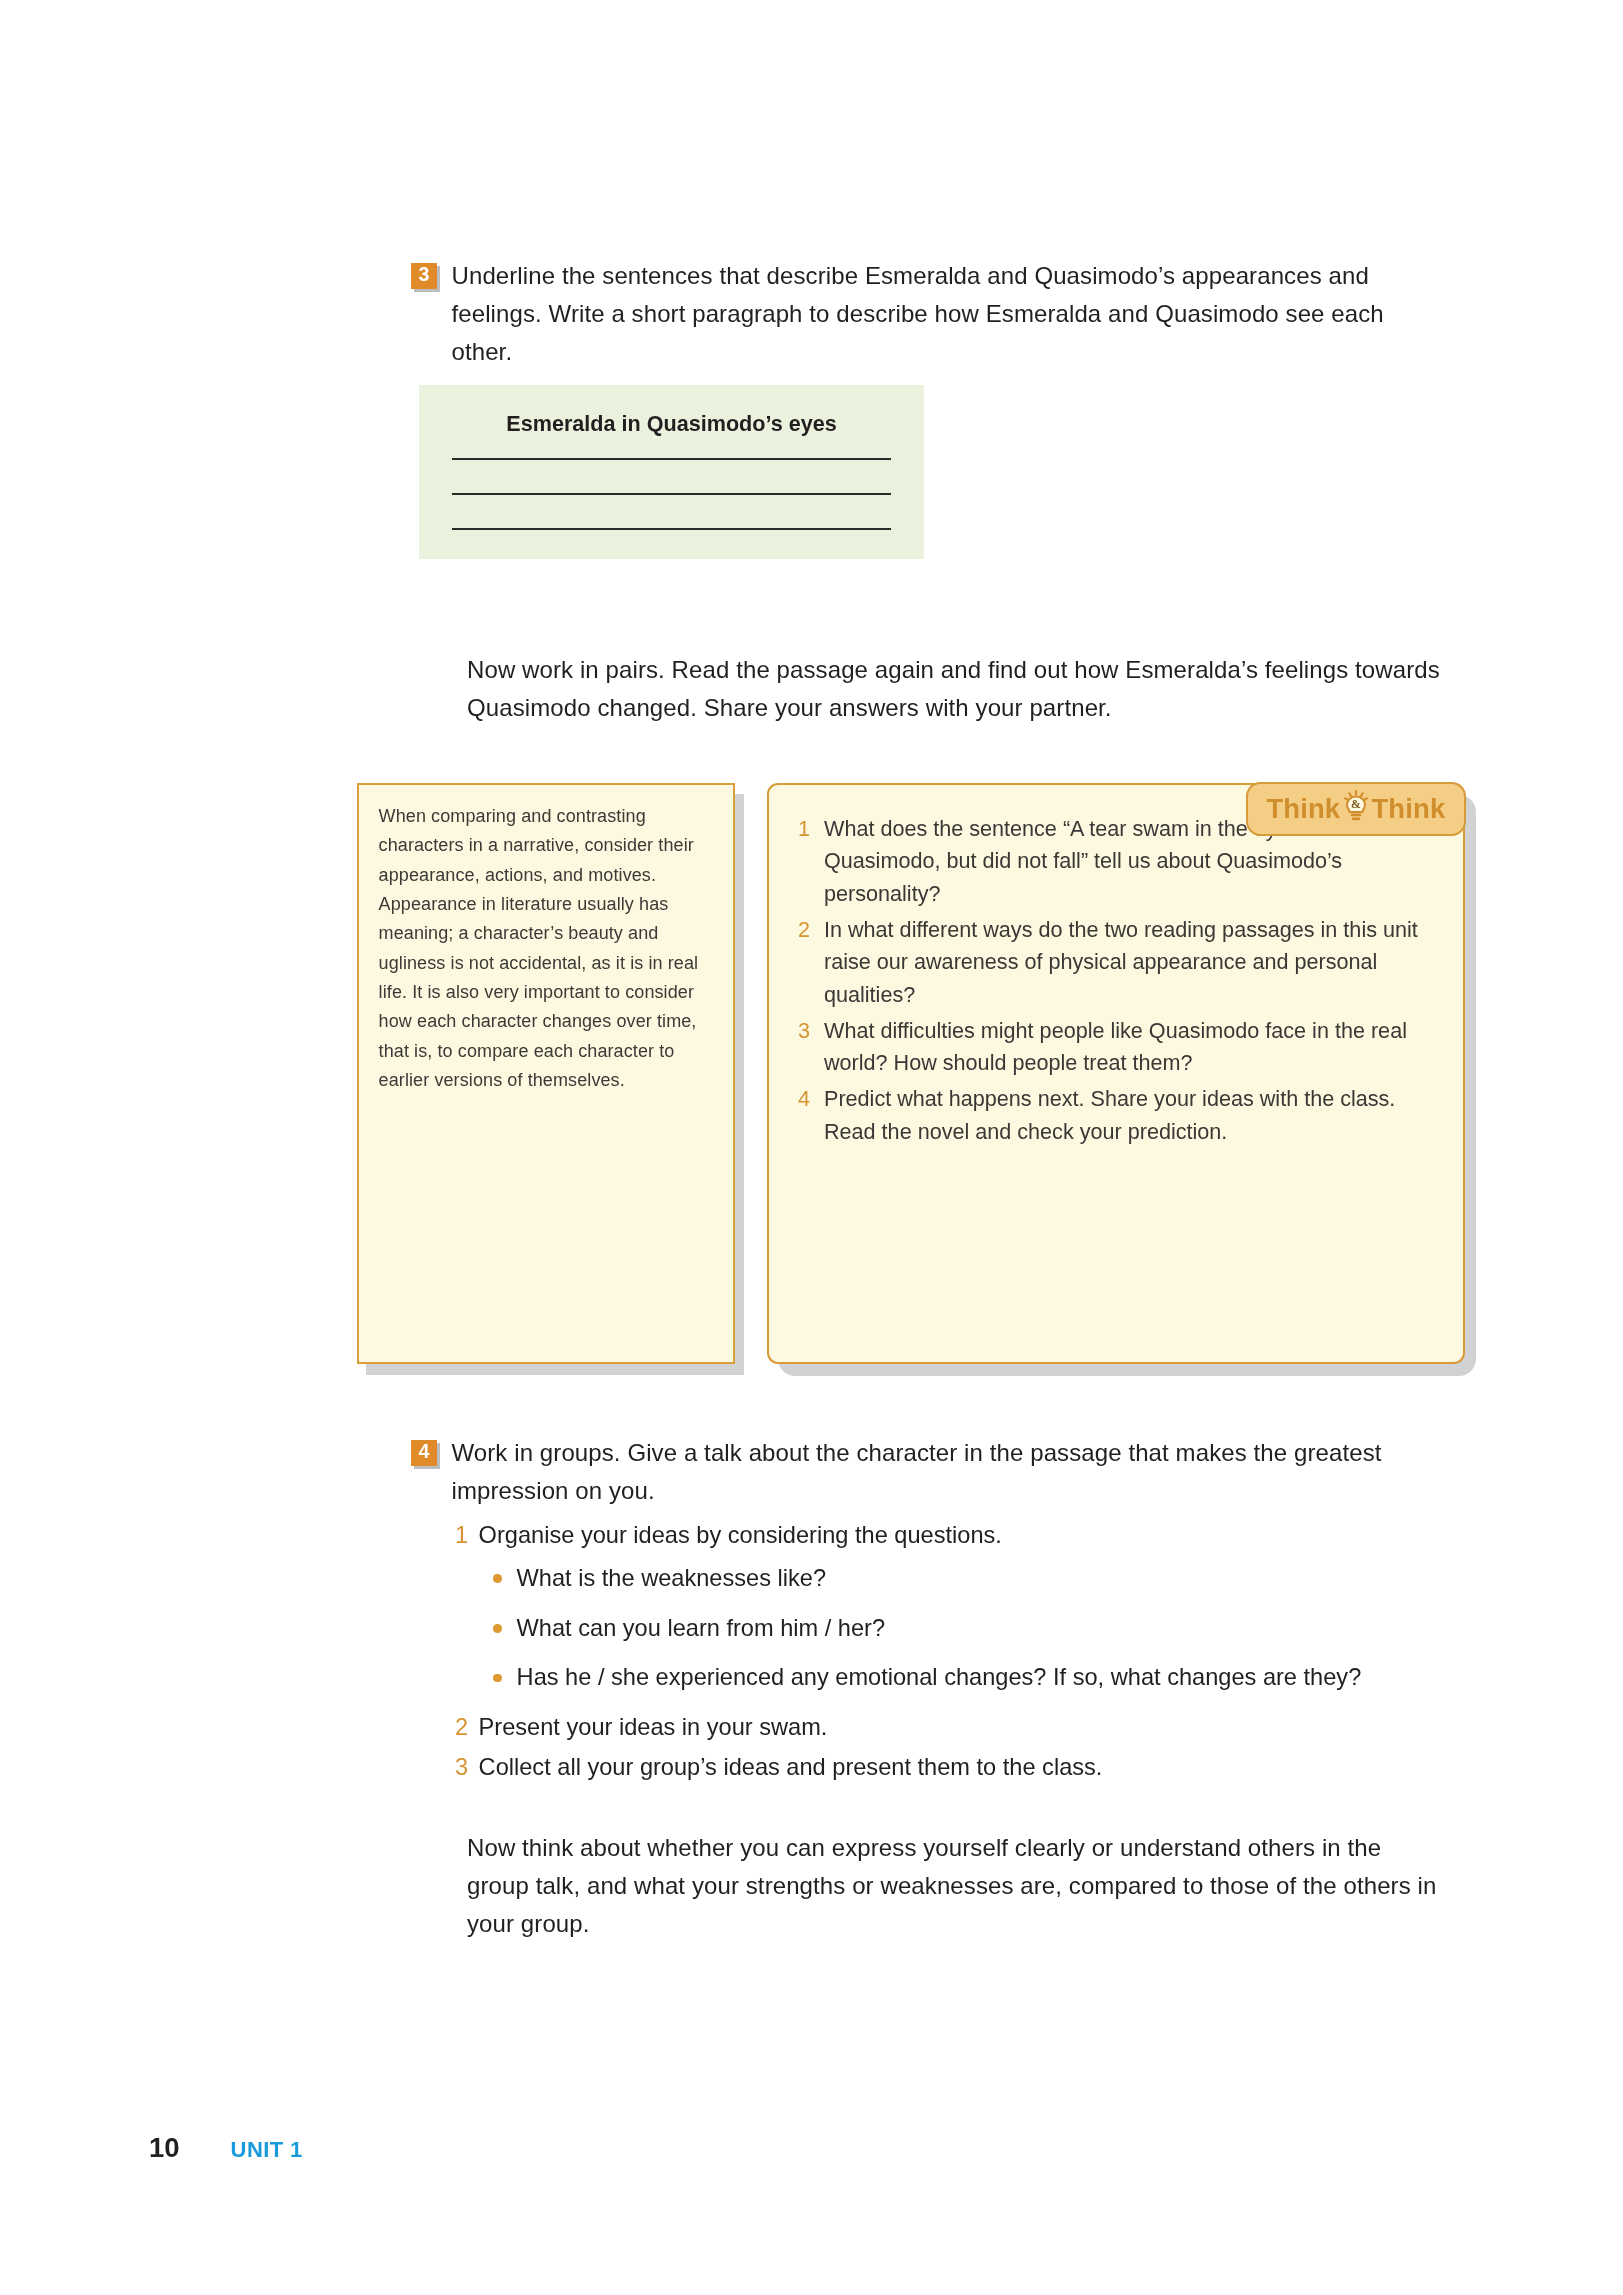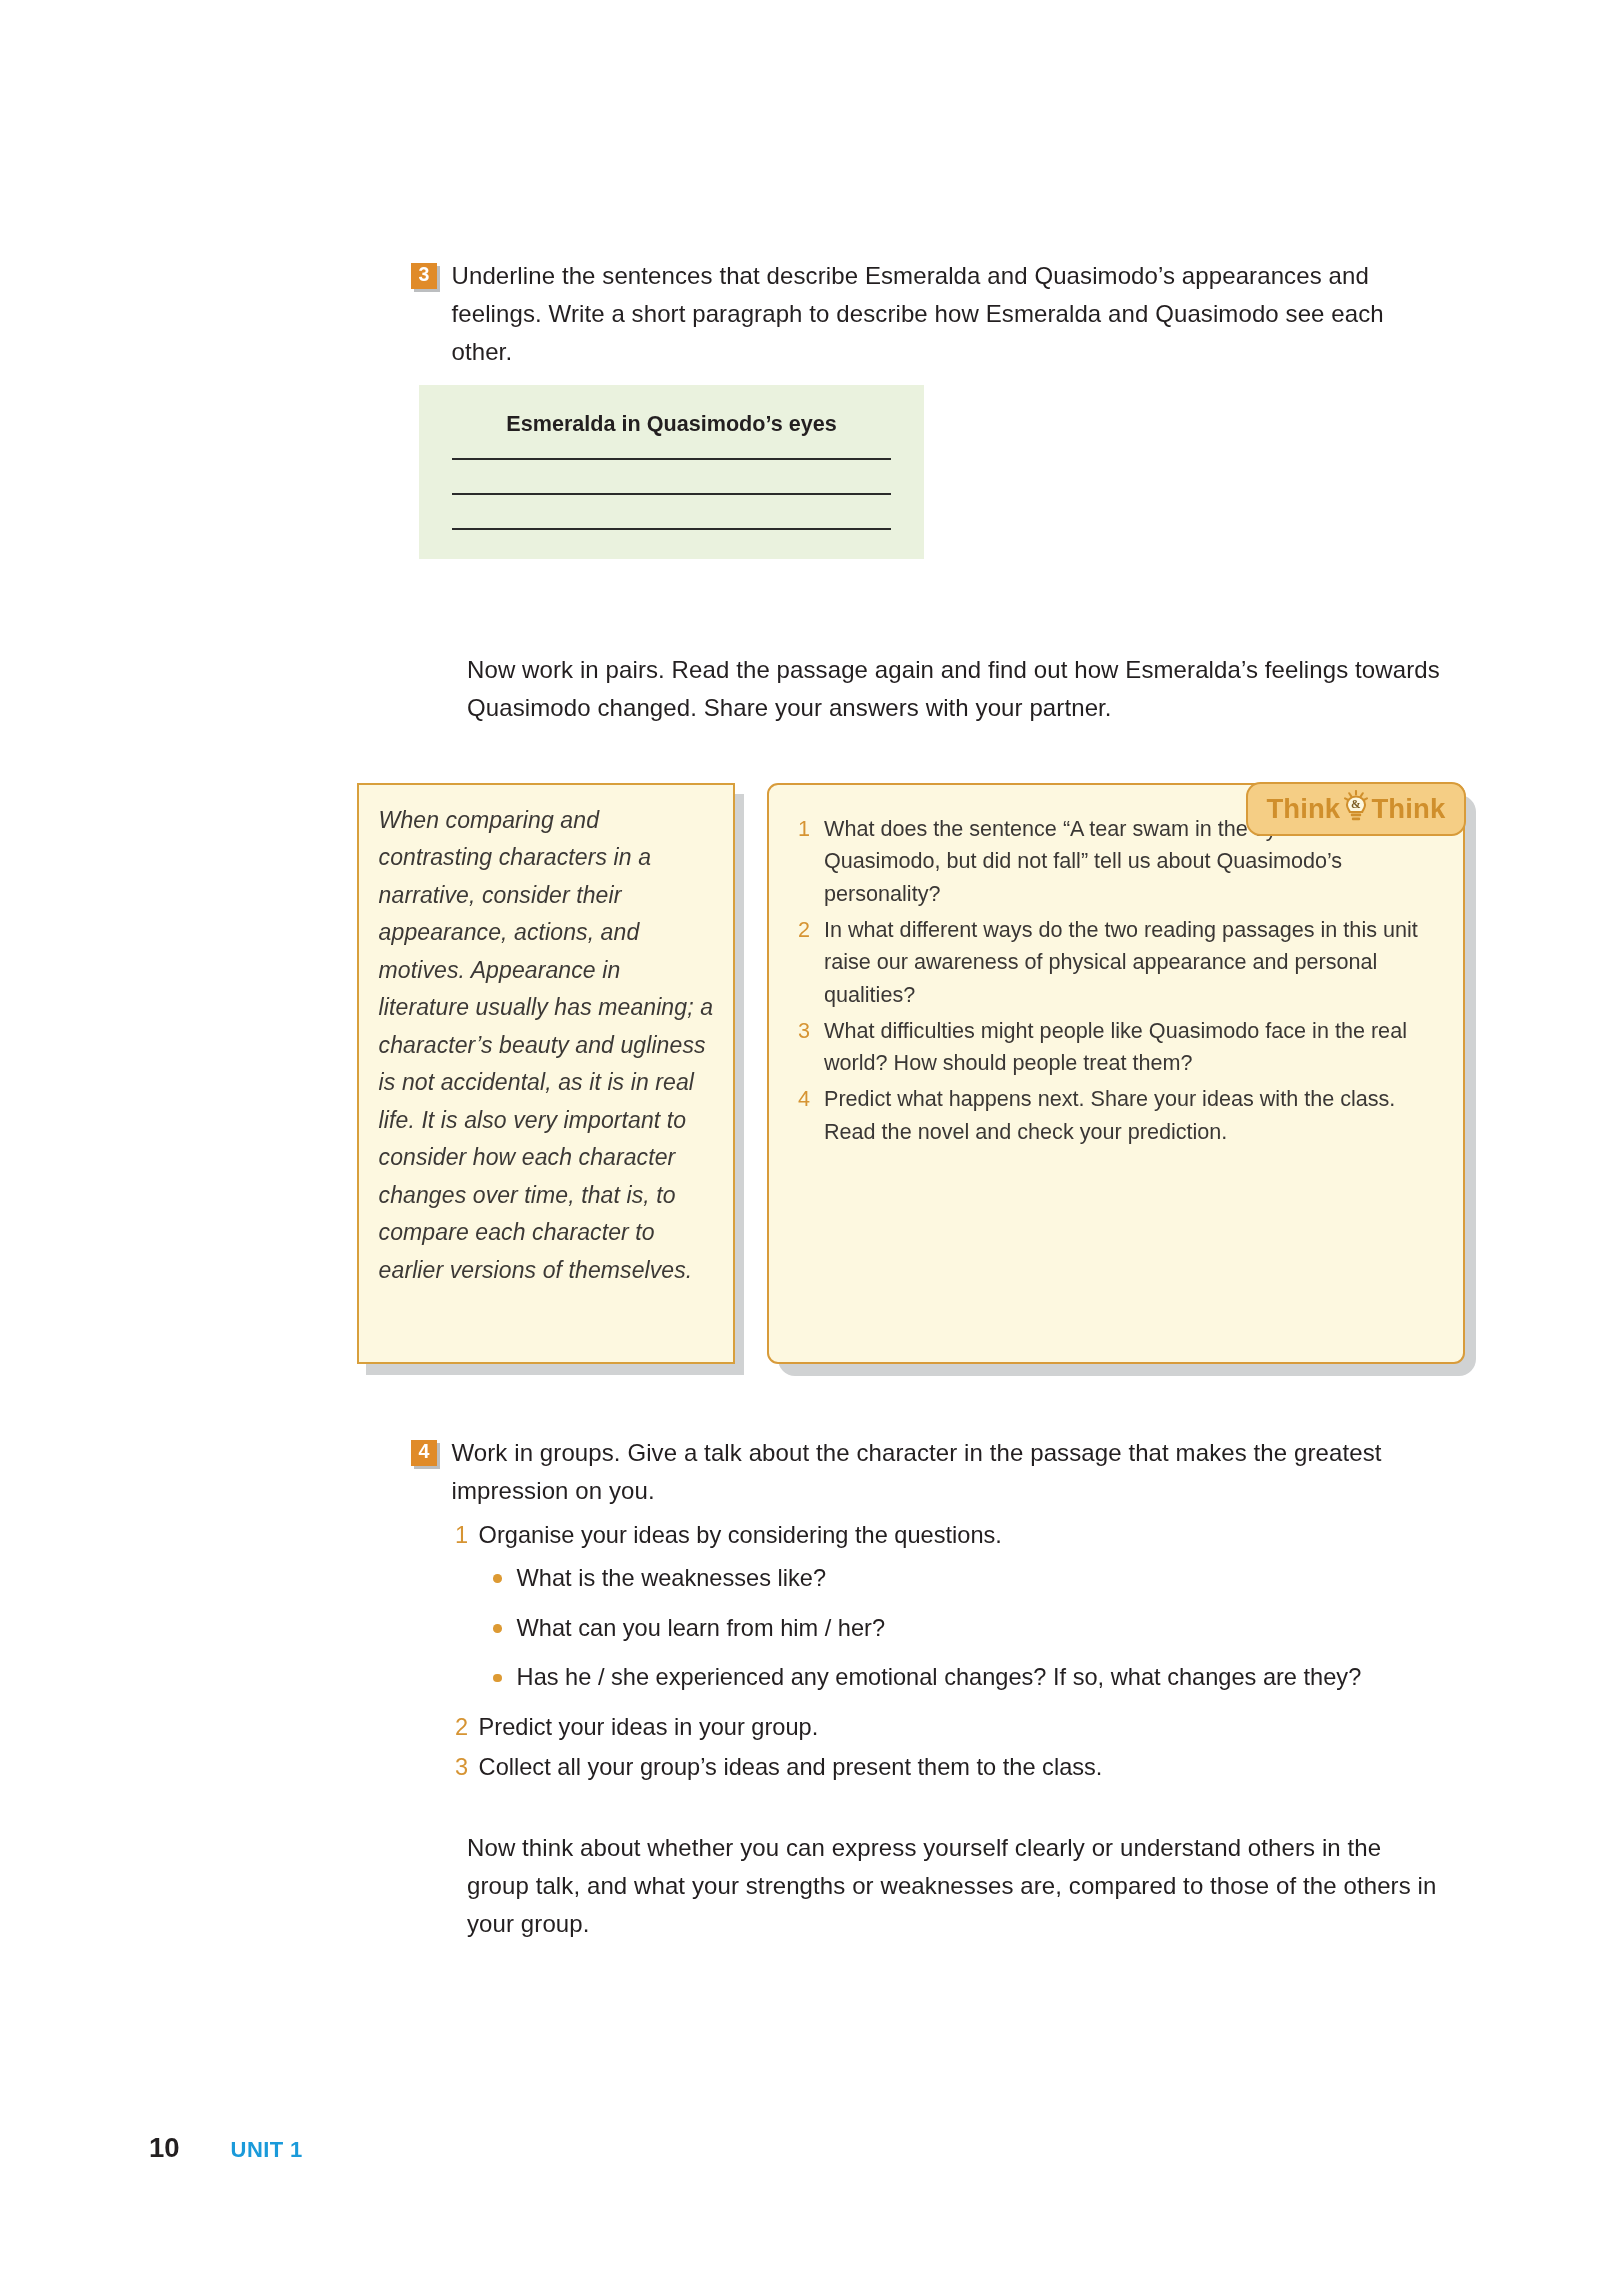--- a/index.html
+++ b/index.html
@@ -130,25 +130,24 @@
     font-weight: bold;
     color: #d28f2a;
     letter-spacing: 0.4px;
   }
   .l2l-head .tri-icon {
     flex: 0 0 auto;
     width: 22px; height: 18.3px;
   }
   .l2l-body {
     padding: 17px 19.6px 15.7px 19.6px;
-    font-size: 23px;
+    font-size: 18px;
     line-height: 1.63;
     color: #3c3936;
     letter-spacing: 0.1px;
-    font-style: italic;
   }
 
   
   .ts-wrap { position: absolute; }
   .ts-shadow {
     position: absolute;
     left: 10.5px; top: 11.8px;
     width: 100%; height: 100%;
     background: #d0d2d3;
     border-radius: 17px;
@@ -338,21 +337,21 @@
 
     <ul class="bullets">
       <li>What is the weaknesses like?</li>
       <li>What can you learn from him / her?</li>
       <li>Has he / she experienced any emotional changes? If so, what changes are they?</li>
     </ul>
 
     <ul class="sub-list" style="margin-top:9.2px;">
       <li>
         <span class="num">2</span>
-        <span>Predict your ideas in your group.</span>
+        <span>Present your ideas in your swam.</span>
       </li>
       <li>
         <span class="num">3</span>
         <span>Collect all your group’s ideas and present them to the class.</span>
       </li>
     </ul>
   </div>
 
   <div class="body-text" style="position:absolute; left:467px; top:1829px; width:982px;">Now think about whether you can express yourself clearly or understand others in the group talk, and what your strengths or weaknesses are, compared to those of the others in your group.</div>
 

